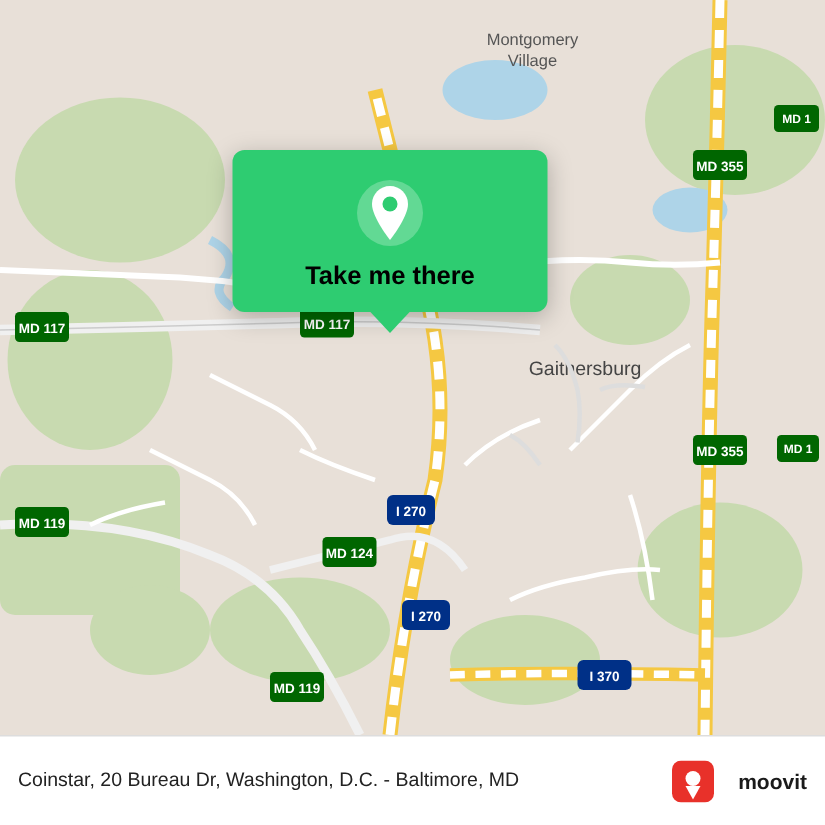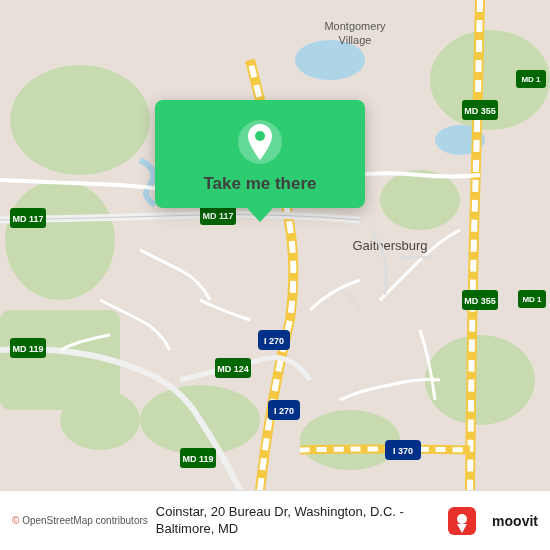--- a/index.html
+++ b/index.html
@@ -56,21 +56,21 @@
 
     .pin-icon {
       width: 48px;
       height: 48px;
       margin-bottom: 8px;
     }
 
     .popup-label {
       font-size: 17px;
       font-weight: 600;
-      color: #404040;
+      color: #000000;
       white-space: nowrap;
     }
 
     
     #bottom-bar {
       width: 550px;
       height: 60px;
       background: #fff;
       border-top: 1px solid #ddd;
       display: flex;
@@ -212,23 +212,20 @@
     <svg class="pin-icon" viewBox="0 0 48 48" fill="none" xmlns="http://www.w3.org/2000/svg">
       <circle cx="24" cy="24" r="22" fill="rgba(255,255,255,0.25)"></circle>
       <path d="M24 6C17.37 6 12 11.37 12 18c0 9 12 24 12 24s12-15 12-24c0-6.63-5.37-12-12-12z" fill="white"></path>
       <circle cx="24" cy="18" r="5" fill="#2ecc71"></circle>
     </svg>
     <span class="popup-label">Take me there</span>
   </div>
 </div>
 
 <div id="bottom-bar">
-  <div class="osm-logo">
-    <span>©</span> OpenStreetMap contributors
-  </div>
   <div class="bottom-text">Coinstar, 20 Bureau Dr, Washington, D.C. - Baltimore, MD</div>
 
   <div class="moovit-logo">
     <svg class="moovit-icon" viewBox="0 0 28 28" xmlns="http://www.w3.org/2000/svg">
       <rect width="28" height="28" rx="6" fill="#e8312a"></rect>
       <circle cx="14" cy="12" r="5" fill="white"></circle>
       <polygon points="9,17 14,26 19,17" fill="white"></polygon>
     </svg>
     <span class="moovit-text">moovit</span>
   </div>

